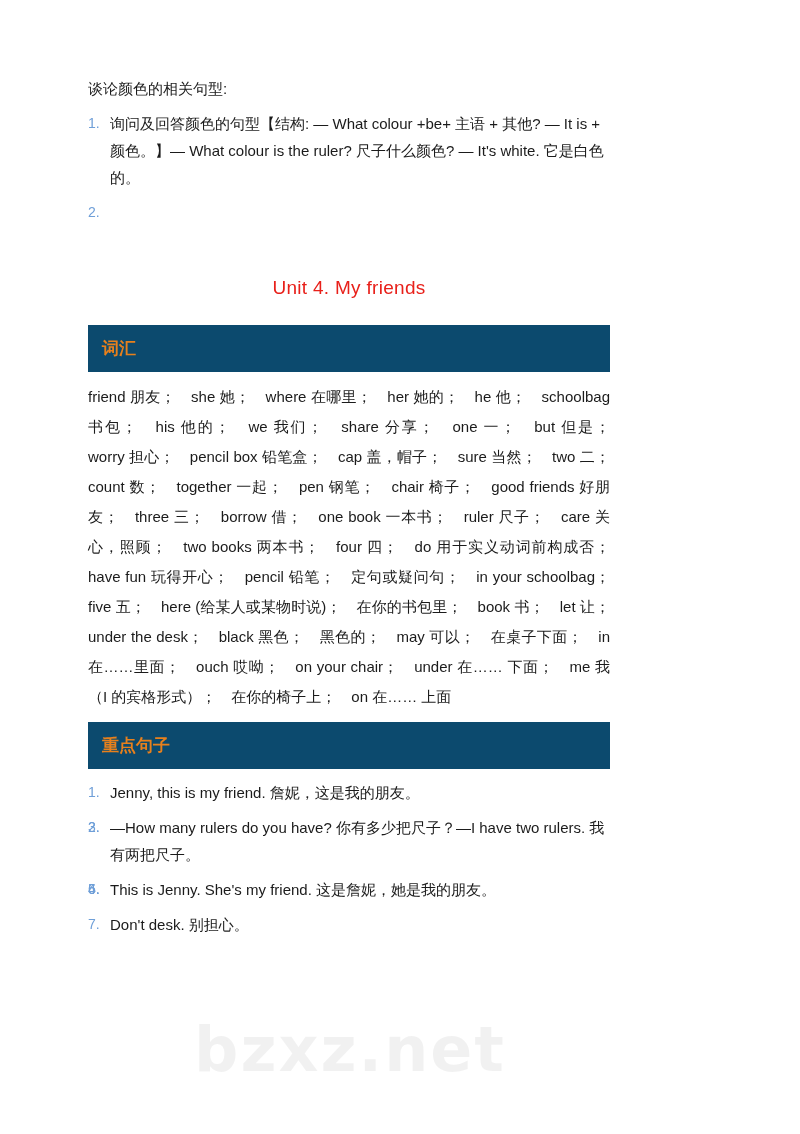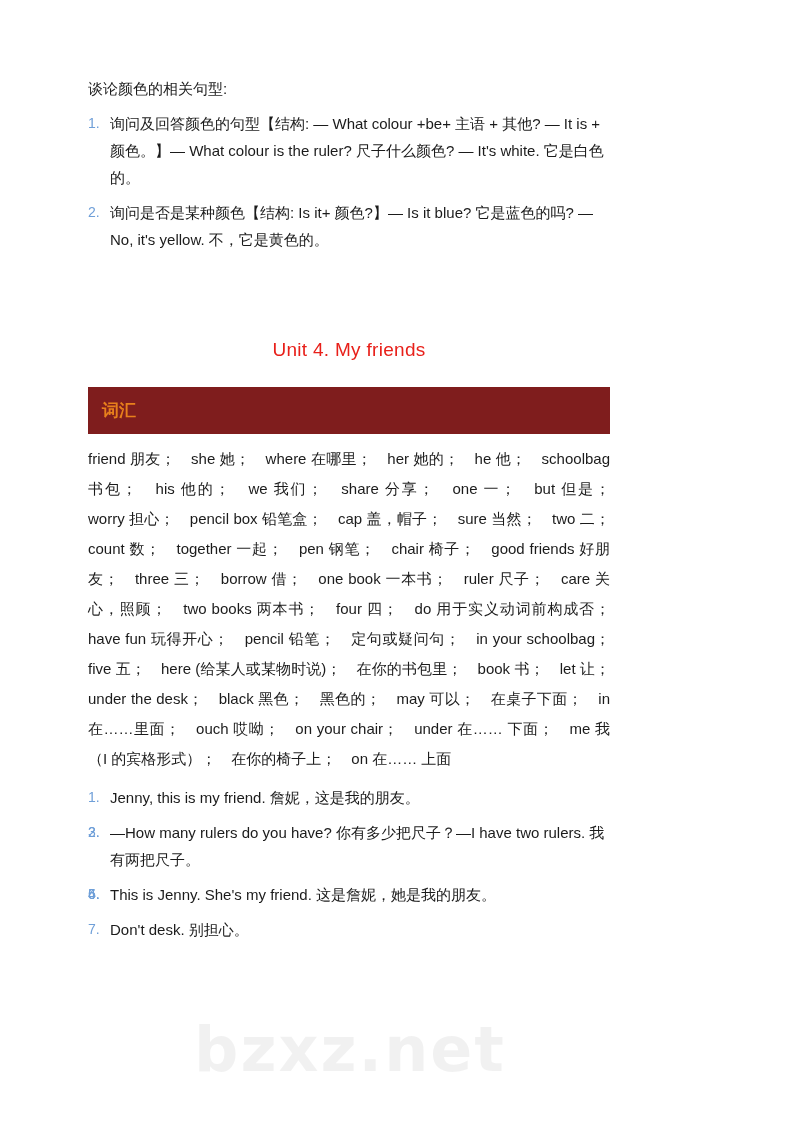--- a/index.html
+++ b/index.html
@@ -52,21 +52,21 @@
   }
   .unit-title {
     text-align: center;
     color: #e8201a;
     font-weight: normal;
     font-size: 19px;
     letter-spacing: 0.3px;
     margin: 0 0 26px 0;
   }
   .section-band {
-    background: #7f1d1d;
+    background: #0c4a6e;
     color: #e8801c;
     font-weight: bold;
     font-size: 17px;
     padding: 12px 14px;
     margin: 0 0 10px 0;
     box-sizing: border-box;
     width: 100%;
   }
   .vocab-block {
     font-size: 15px;
@@ -103,32 +103,32 @@
 
   <div class="intro-line">谈论颜色的相关句型:</div>
 
   <ol class="num-list">
     <li>
       <span class="marker">1.</span>
       <span>询问及回答颜色的句型【结构: — What colour +be+ 主语 + 其他? — It is + 颜色。】— What colour is the ruler? 尺子什么颜色? — It's white. 它是白色的。</span>
     </li>
     <li>
       <span class="marker">2.</span>
-      <span>询问是否是某种颜色【结构: Is it+ 颜色?】— Is it blue? 它是蓝色的吗? — No, it's yellow. 不，它是黄色的。</span>
     </li>
   </ol>
 
   <div class="spacer-lg"></div>
 
   <h2 class="unit-title">Unit 4. My friends</h2>
 
   <div class="section-band">词汇</div>
 
   <div class="vocab-block">friend 朋友；　she 她；　where 在哪里；　her 她的；　he 他；　schoolbag 书包；　his 他的；　we 我们；　share 分享；　one 一；　but 但是；　worry 担心；　pencil box 铅笔盒；　cap 盖，帽子；　sure 当然；　two 二；　count 数；　together 一起；　pen 钢笔；　chair 椅子；　good friends 好朋友；　three 三；　borrow 借；　one book 一本书；　ruler 尺子；　care 关心，照顾；　two books 两本书；　four 四；　do 用于实义动词前构成否；　have fun 玩得开心；　pencil 铅笔；　定句或疑问句；　in your schoolbag；　five 五；　here (给某人或某物时说)；　在你的书包里；　book 书；　let 让；　under the desk；　black 黑色；　黑色的；　may 可以；　在桌子下面；　in 在……里面；　ouch 哎呦；　on your chair；　under 在…… 下面；　me 我（I 的宾格形式）；　在你的椅子上；　on 在…… 上面</div>
 
+  <div class="section-band">重点句子</div>
 
   <ol class="num-list sentences">
     <li>
       <span class="marker">1.</span>
       <span>Jenny, this is my friend. 詹妮，这是我的朋友。</span>
     </li>
     <li>
       <span class="marker">2.</span>
     </li>
     <li>

